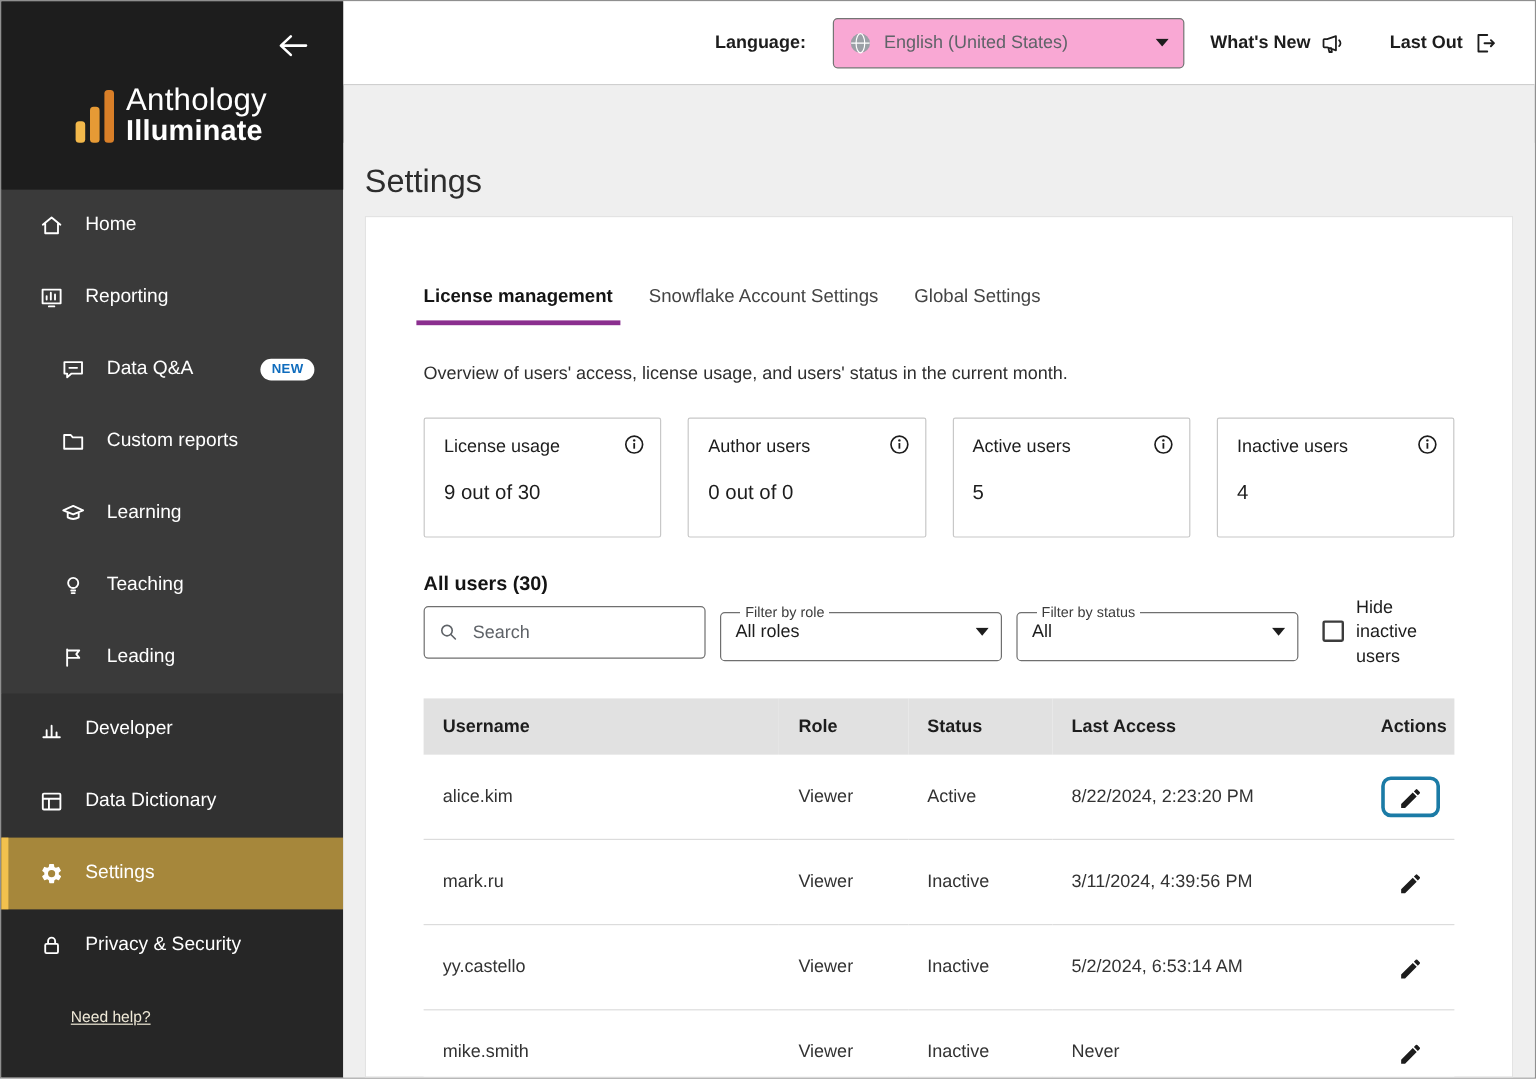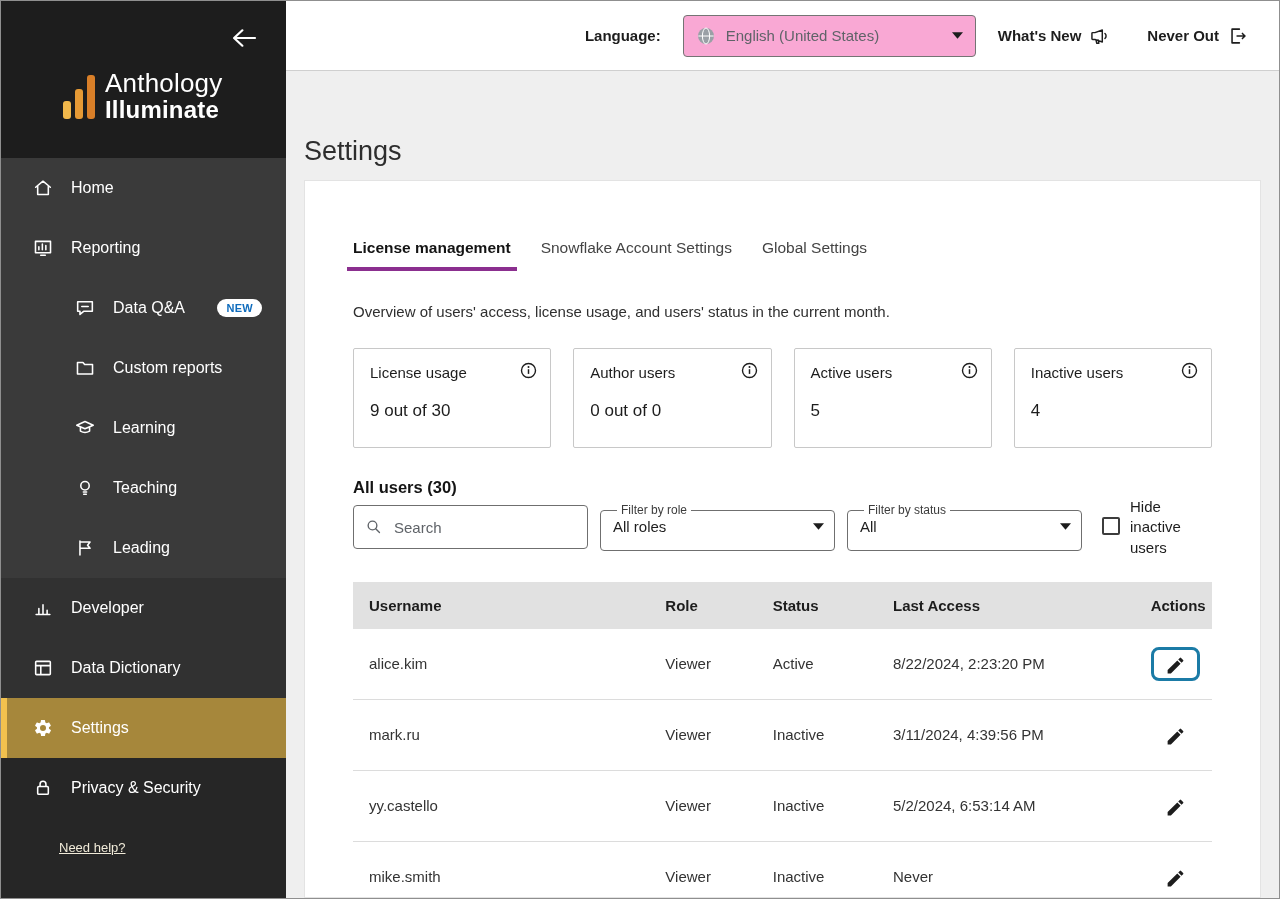--- a/index.html
+++ b/index.html
@@ -20,21 +20,21 @@
   .logo-bars i:nth-child(3){ height:44px; background:#d97f28; }
   .brand-text { line-height:1.08; }
   .brand-1 { font-size:26px; font-weight:400; letter-spacing:.2px; }
   .brand-2 { font-size:24px; font-weight:700; letter-spacing:.2px; }
 
   .nav-sec { flex:none; }
   .sec1 { background:#3a3a3a; }
   .sec2 { background:#313131; }
   .sec3 { background:#262626; flex:1; }
   .nav-item { display:flex; align-items:center; gap:16px; height:60px; padding-left:30px; font-size:16px; font-weight:500; cursor:pointer; }
-  .nav-item.indent { padding-left:72px; }
+  .nav-item.indent { padding-left:48px; }
   .nav-item .icon { width:24px; height:24px; flex:none; display:flex; align-items:center; justify-content:center; color:#fff; }
   .nav-item.active { background:#a6873b; border-left:6px solid #f2c14e; padding-left:24px; }
   .badge-new { margin-left:auto; margin-right:24px; background:#ffffff; color:#0f6cbd; font-size:11px; font-weight:700; padding:3px 9px; border-radius:10px; letter-spacing:.3px;text-align:right; }
   .need-help { display:inline-block; margin:22px 0 0 58px; font-size:13px; color:#f0ead8; text-decoration:underline; cursor:pointer; }
 
   
   .main { flex:1; display:flex; flex-direction:column; min-width:0;gap:48px; }
   .topbar { height:70px; flex:none; background:#fff; border-bottom:1px solid #cfcfcf; display:flex; align-items:center; justify-content:flex-end; gap:22px; padding:0 30px; }
   .lang-label { font-size:15px; font-weight:700; color:#1d1d1d; }
   .lang-select { width:293px; height:42px; border:1px solid #747474; border-radius:4px; display:flex; align-items:center; gap:10px; padding:0 12px; background:#f9a8d4; cursor:pointer; }
@@ -232,21 +232,21 @@
       </div>
       <div class="topbar-link">
         <span>What's New</span>
         <span style="line-height:0;">
           <svg width="22" height="22" viewBox="0 0 24 24">
               <path d="M14.5 5.5v13l-8-2.8H4a.8.8 0 0 1-.8-.8V9.1a.8.8 0 0 1 .8-.8h2.5zM17.4 9.3a3.6 3.6 0 0 1 0 5.4M7.5 16l1 4h2.3l-.8-3.7" fill="none" stroke="#1d1d1d" stroke-width="1.6" stroke-linecap="round" stroke-linejoin="round"></path>
             </svg>
         </span>
       </div>
       <div class="topbar-link">
-        <span>Never Out</span>
+        <span>Last Out</span>
         <span style="line-height:0;">
           <svg width="22" height="22" viewBox="0 0 24 24">
               <path d="M13.5 4.5H5.5v15h8M11 12h8.5M16.8 9.2 19.6 12l-2.8 2.8" fill="none" stroke="#1d1d1d" stroke-width="1.7" stroke-linecap="round" stroke-linejoin="round"></path>
             </svg>
         </span>
       </div>
     </header>
 
     <div class="content">
       <h1 class="page-title">Settings</h1>

